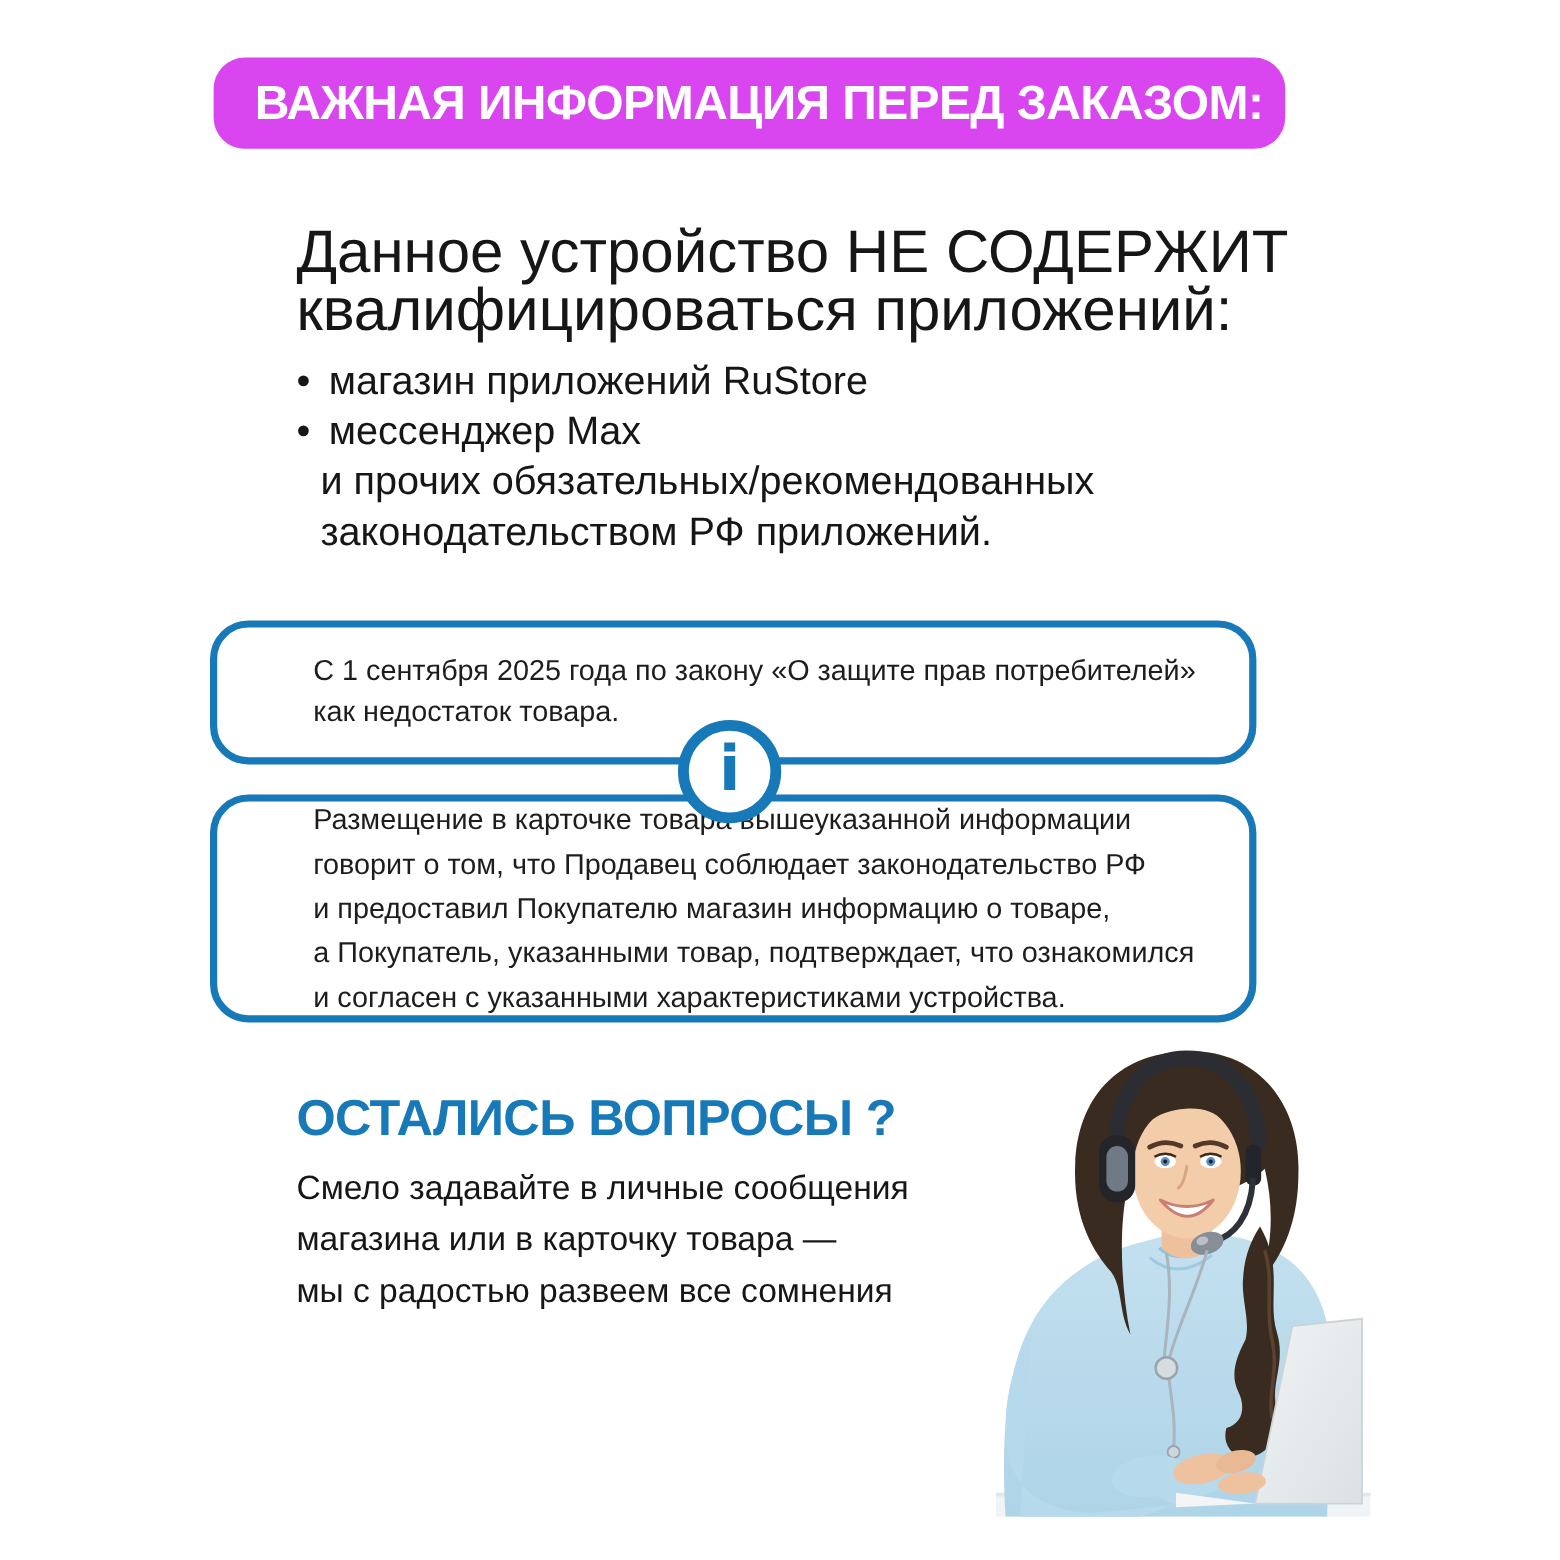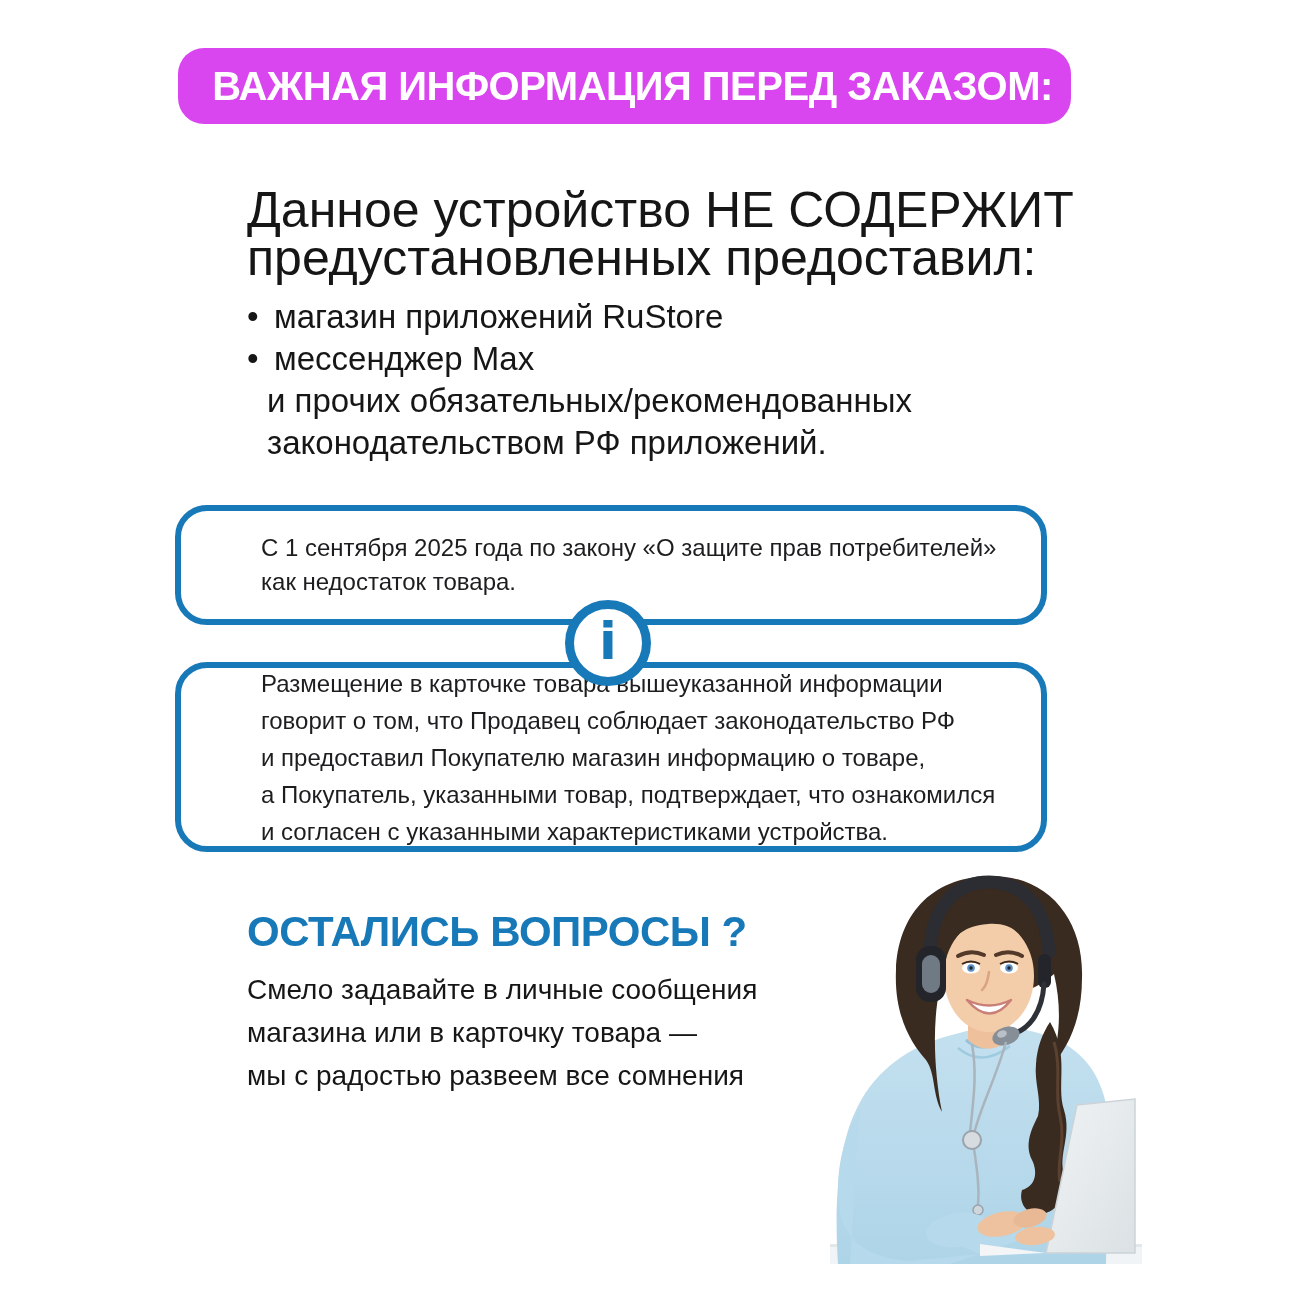--- a/index.html
+++ b/index.html
@@ -25,21 +25,21 @@
   .bullet-row .marker{width:27px;flex:0 0 27px;}
   .bullet-row.cont{padding-left:20px;}
   
   .note-box{
     position:absolute;left:175px;width:872px;box-sizing:border-box;
     border:6px solid #1879b8;border-radius:32px;background:#ffffff;
     display:flex;flex-direction:column;justify-content:center;
     padding-left:80px;font-size:24px;color:#1d1d1f;
   }
   .note-box .line{white-space:nowrap;}
-  .box1{top:505px;height:120px;line-height:34px;}
+  .box1{top:517px;height:120px;line-height:34px;}
   .box2{top:662px;height:190px;line-height:37px;}
   
   .info-circle{
     position:absolute;left:565px;top:600px;width:86px;height:86px;box-sizing:border-box;
     border:9px solid #1879b8;border-radius:50%;background:#ffffff;z-index:5;
     display:flex;align-items:center;justify-content:center;
   }
   .info-circle span{
     color:#1879b8;font-weight:bold;font-size:52px;line-height:1;
     font-family:"DejaVu Sans","Liberation Sans",sans-serif;transform:translateY(-2px);
@@ -58,21 +58,21 @@
 <body>
 
 <div class="canvas">
 
   <div class="header">
     <span>ВАЖНАЯ ИНФОРМАЦИЯ ПЕРЕД ЗАКАЗОМ:</span>
   </div>
 
   <div class="intro-heading">
     <div class="line">Данное устройство НЕ СОДЕРЖИТ</div>
-    <div class="line">предустановленных предоставил:</div>
+    <div class="line">квалифицироваться приложений:</div>
   </div>
 
   <div class="bullets">
     <div class="bullet-row">
       <span class="marker">•</span>
       <span>магазин приложений RuStore</span>
     </div>
     <div class="bullet-row">
       <span class="marker">•</span>
       <span>мессенджер Max</span>

